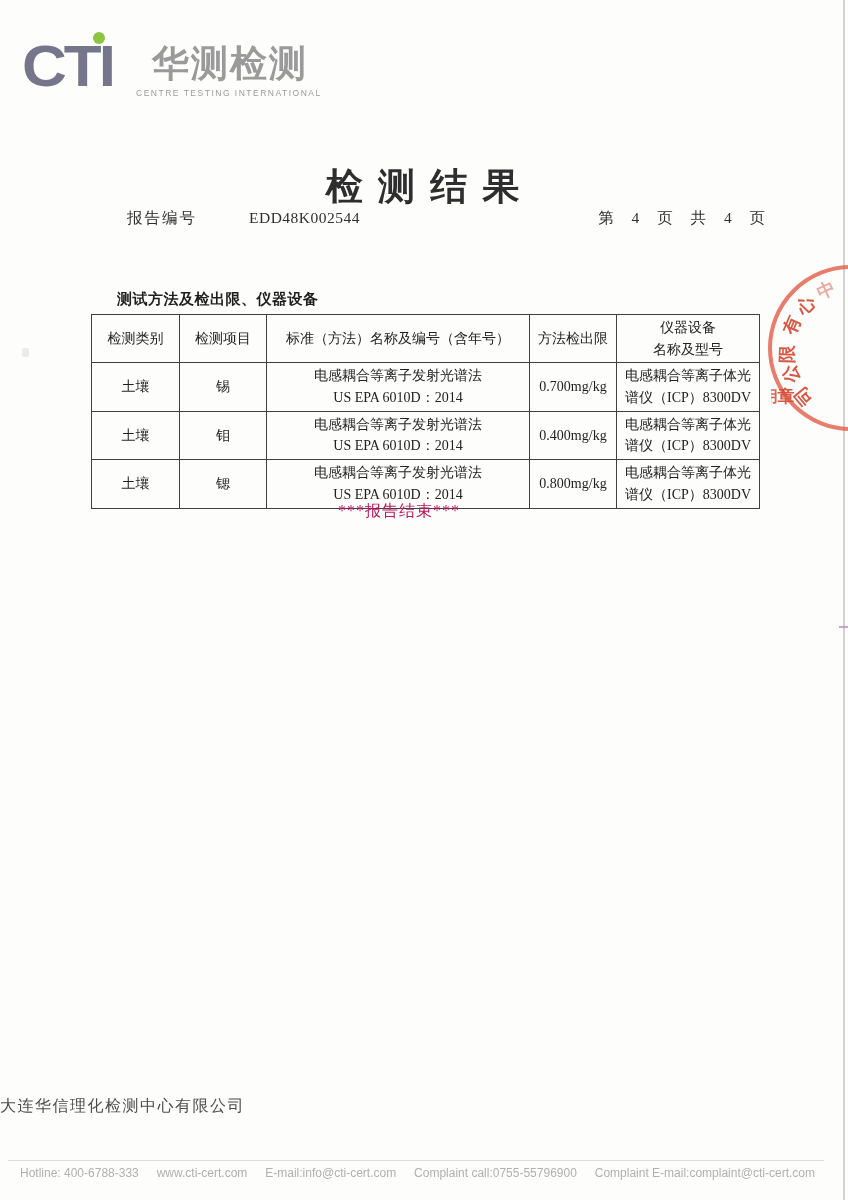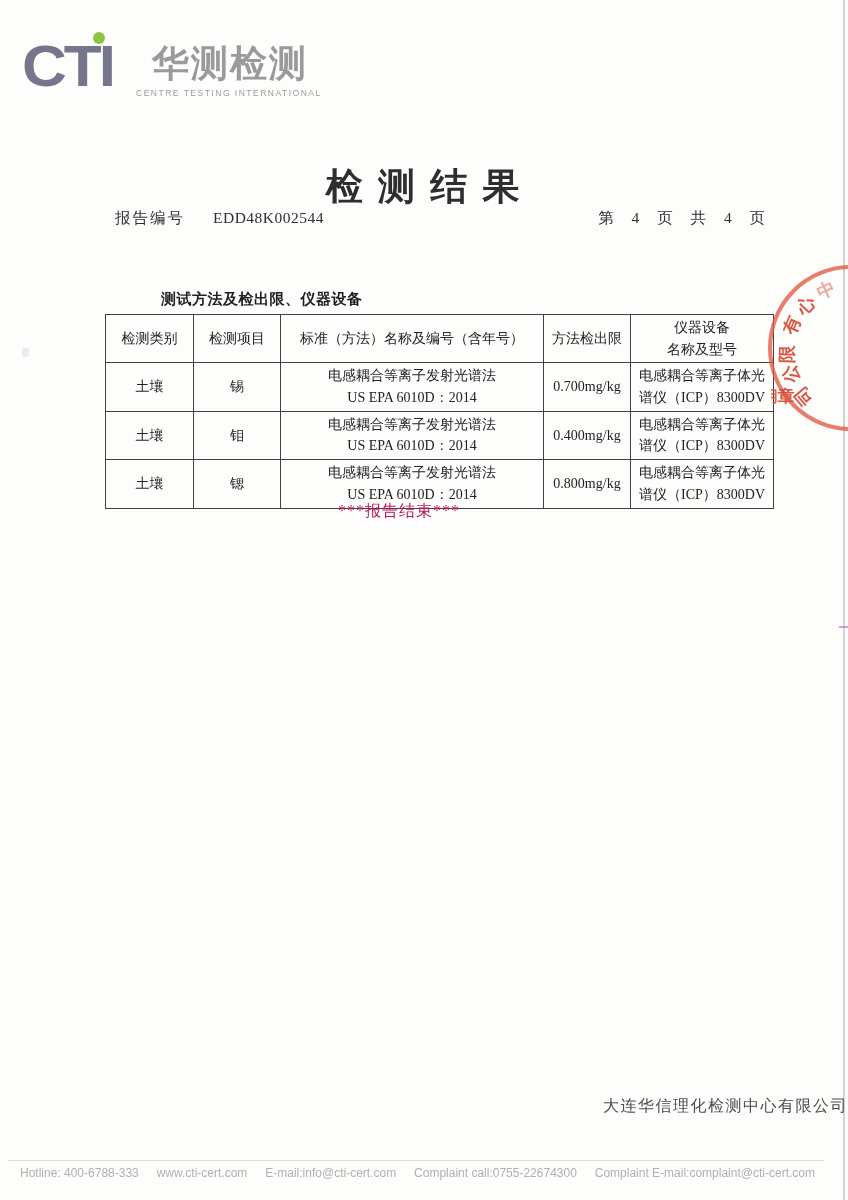--- a/index.html
+++ b/index.html
@@ -32,29 +32,29 @@
 
   
   .doc-title {
     position:absolute; left:0; right:0; top:146px; text-align:center;
     font-size:37px; font-weight:600; letter-spacing:3px; color:#2e2e2e;margin-top:16px;
   }
   .report-meta {
     position:absolute; left:115px; top:208px; width:650px;
     display:flex; align-items:baseline; font-size:15.5px; color:#2f2f2f;
   }
-  .report-no-label { letter-spacing:2px; }
-  .report-no { margin-left:28px; letter-spacing:.5px; }
+  .report-no-label { letter-spacing:2px;margin-left:12px; }
+  .report-no { margin-left:52px; letter-spacing:.5px; }
   .meta-spacer { flex:1; }
   .page-info { word-spacing:14px; white-space:nowrap; }
 
   
-  .section-heading { position:absolute; left:117px; top:290px; font-size:15px; font-weight:bold; color:#1f1f1f; letter-spacing:.5px;margin-left:44px; }
+  .section-heading { position:absolute; left:117px; top:290px; font-size:15px; font-weight:bold; color:#1f1f1f; letter-spacing:.5px; }
   table.results {
-    position:absolute; left:105px; top:314px; width:668px;
+    position:absolute; left:91px; top:314px; width:668px;
     border-collapse:collapse; table-layout:fixed; font-size:14px; color:#222;padding-left:15px;
   }
   table.results td, table.results th {
     border:1.4px solid #414141; text-align:center; vertical-align:middle;
     font-weight:normal; padding:2px 3px; line-height:1.55;
   }
   table.results tr.hdr { height:42px; }
   table.results tr.row { height:45px; }
   .col-cat { width:88px; } .col-item { width:87px; } .col-method { width:263px; }
   .col-limit { width:87px; } .col-instr { width:143px; }
@@ -79,21 +79,21 @@
   .stamp-inner { left:786px; top:396px; transform:translate(-50%,-50%); font-size:17px; }
   .stamp-partial {
     position:absolute; left:771px; top:388px; width:9px; height:18px; overflow:hidden;
   }
   .stamp-partial span {
     position:absolute; left:-9px; top:0; font-family:"Liberation Sans", sans-serif;
     font-weight:bold; font-size:16px; color:rgba(214,74,52,.85); line-height:1.1;
   }
 
   
-  .company-footer { position:absolute; left:0; right:0; top:1096px; text-align:right; font-size:16px; letter-spacing:1.5px; color:#4d4d4d; }
+  .company-footer { position:absolute; left:0; right:0; top:1096px; text-align:left; font-size:16px; letter-spacing:1.5px; color:#4d4d4d; }
   .footer-rule { position:absolute; left:8px; right:24px; top:1160px; height:1px; background:#dcdcdc; }
   .footer-bar {
     position:absolute; left:20px; right:33px; top:1166px;
     display:flex; justify-content:space-between; align-items:baseline;
     font-family:"Liberation Sans", sans-serif; font-size:12px; color:#b0b0b0; white-space:nowrap;
   }
 </style>
 </head>
 <body>
 
@@ -198,17 +198,17 @@
     <span class="stamp-char stamp-inner">章</span>
   </div>
 
   <div class="company-footer">大连华信理化检测中心有限公司</div>
 
   <div class="footer-rule"></div>
   <div class="footer-bar">
     <span>Hotline: 400-6788-333</span>
     <span>www.cti-cert.com</span>
     <span>E-mail:info@cti-cert.com</span>
-    <span>Complaint call:0755-22674300</span>
+    <span>Complaint call:0755-55796900</span>
     <span>Complaint E-mail:complaint@cti-cert.com</span>
   </div>
 
 </div>
 
 </body></html>

